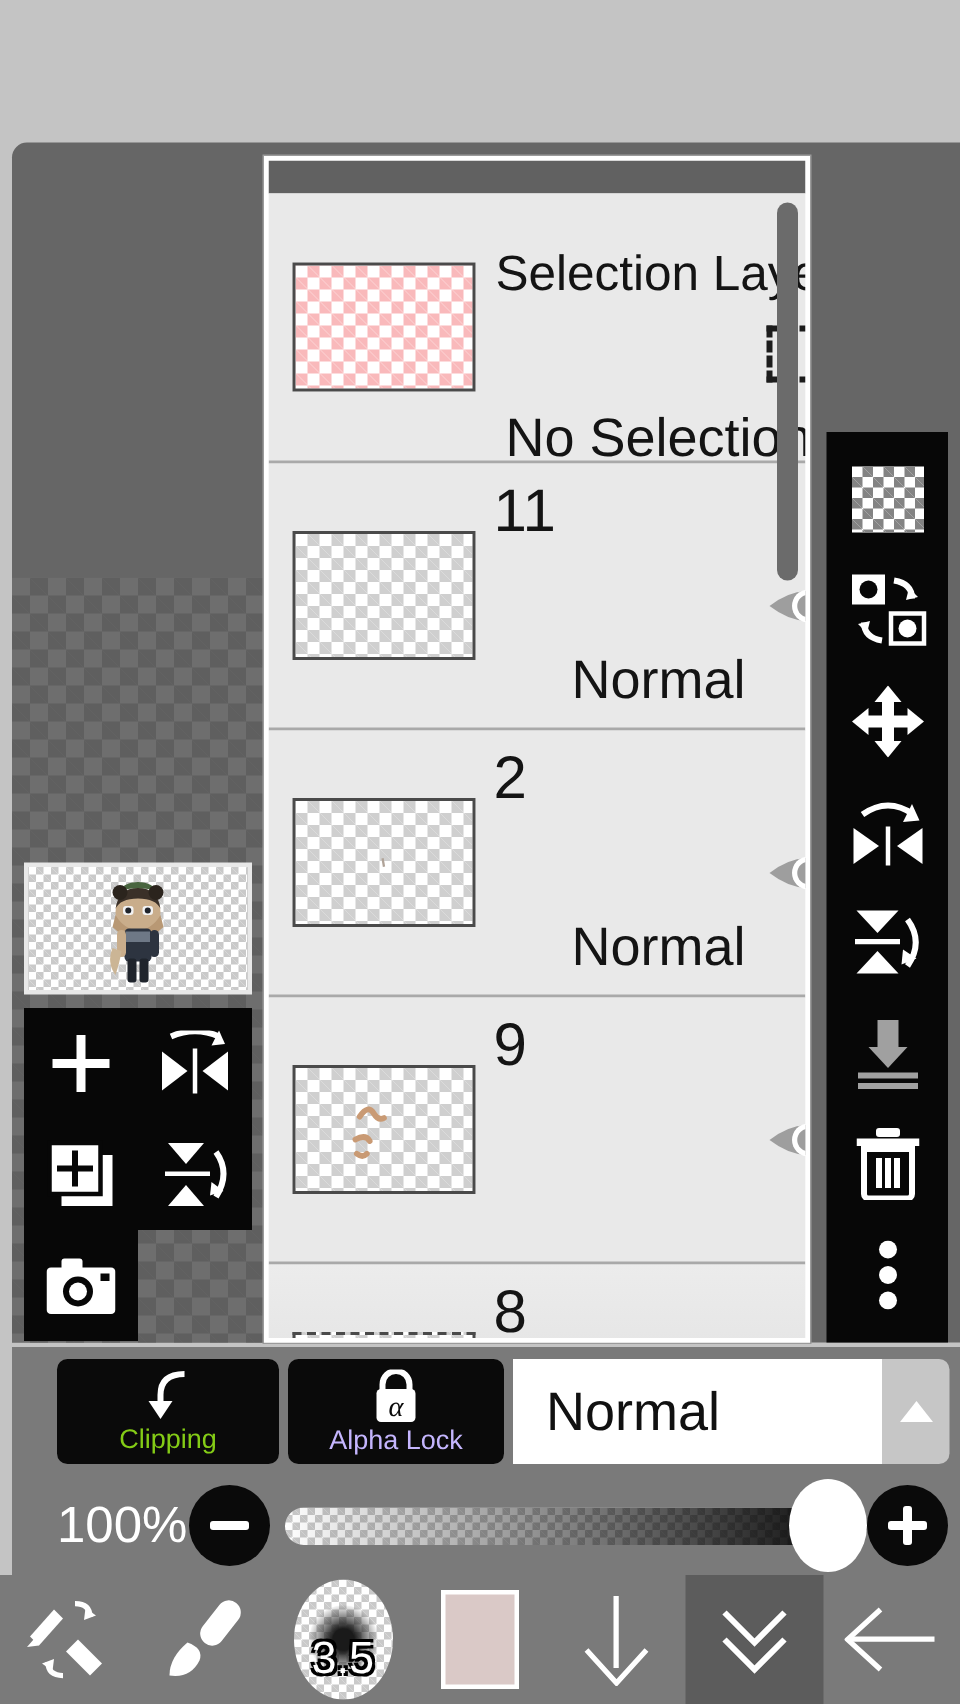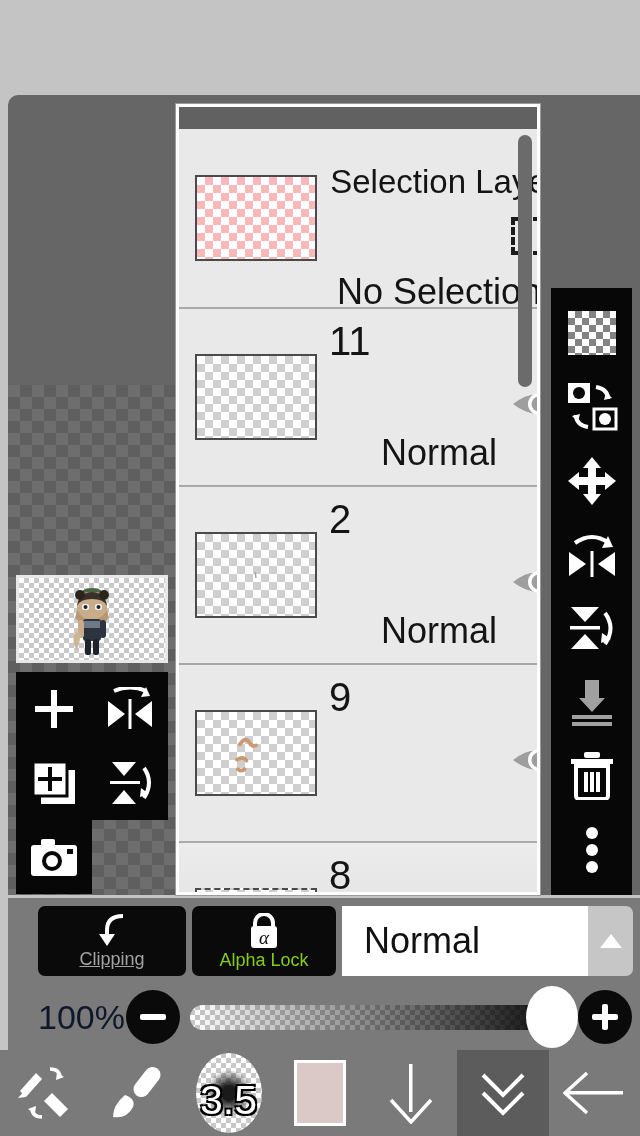--- a/index.html
+++ b/index.html
@@ -159,21 +159,21 @@
     display:flex; align-items:center; justify-content:center;
   }
 
   
   #opacity-row {
     position:absolute; left:8px; top:984px; width:632px; height:66px;
     background:#7a7a7a;
   }
   #opacity-value {
     position:absolute; left:30px; top:16px; width:92px;
-    font-size:34px; color:#0f172a; line-height:1;
+    font-size:34px; color:#ffffff; line-height:1;
   }
   .round-btn {
     position:absolute; top:6px; width:54px; height:54px;
     background:#0a0a0a; border-radius:50%;
     display:flex; align-items:center; justify-content:center;
   }
   #opacity-track {
     position:absolute; left:182px; top:21px; width:388px; height:25px;
     border-radius:13px; overflow:hidden;
   }
@@ -199,21 +199,21 @@
     width:66px; height:80px; border-radius:50%;
     display:flex; align-items:flex-end; justify-content:center;
     position:relative; overflow:hidden;
   }
   #brush-size-circle .blob {
     position:absolute; left:50%; top:50%; transform:translate(-50%,-50%);
     width:46px; height:46px; border-radius:50%;
     background:radial-gradient(circle,#1a1a1a 0%,#1a1a1a 22%,rgba(26,26,26,0) 72%);
   }
   #brush-size-value {
-    position:relative; font-size:41px; color:#ffffff;
+    position:relative; font-size:30px; color:#ffffff;
     text-shadow:-2px -2px 0 #000,2px -2px 0 #000,-2px 2px 0 #000,2px 2px 0 #000;
     padding-bottom:12px; line-height:1;
   }
   #color-swatch { width:52px; height:66px; border:3px solid #ffffff; }
 </style>
 </head>
 <body>
 
 <div id="workspace"></div>
 <div id="canvas-transparent-area" class="ck-dark"></div>
@@ -426,29 +426,29 @@
     </div>
   </div>
 </div>
 
 <div id="blend-row">
   <div class="dark-btn" style="left:30px;width:148px;">
     <svg width="44" height="34" viewBox="0 0 44 34">
       <path d="M33 2 q-16 0 -16 14 v8" stroke="#fff" stroke-width="4" fill="none"></path>
       <path d="M17 32 l-8 -12 l16 0z" fill="#fff"></path>
     </svg>
-    <div class="lbl" style="color:#a3a3a3;text-decoration:underline;">Clipping</div>
+    <div class="lbl" style="color:#84cc16;">Clipping</div>
   </div>
   <div class="dark-btn" style="left:184px;width:144px;">
     <svg width="34" height="36" viewBox="0 0 34 36">
       <path d="M8 14 v-4 a9 9 0 0 1 18 0 v4" stroke="#fff" stroke-width="4" fill="none"></path>
       <rect x="4" y="13" width="26" height="22" rx="3" fill="#fff"></rect>
       <text x="17" y="31" font-family="Liberation Serif, serif" font-size="19" font-style="italic" fill="#0a0a0a" text-anchor="middle">α</text>
     </svg>
-    <div class="lbl" style="color:#84cc16;">Alpha Lock</div>
+    <div class="lbl" style="color:#c4b5fd;">Alpha Lock</div>
   </div>
   <div id="blend-select">
     <span class="txt">Normal</span>
   </div>
   <div id="blend-arrow">
     <svg width="24" height="18" viewBox="0 0 24 18">
       <path d="M12 2 L23 16 L1 16z" fill="#ffffff"></path>
     </svg>
   </div>
 </div>

